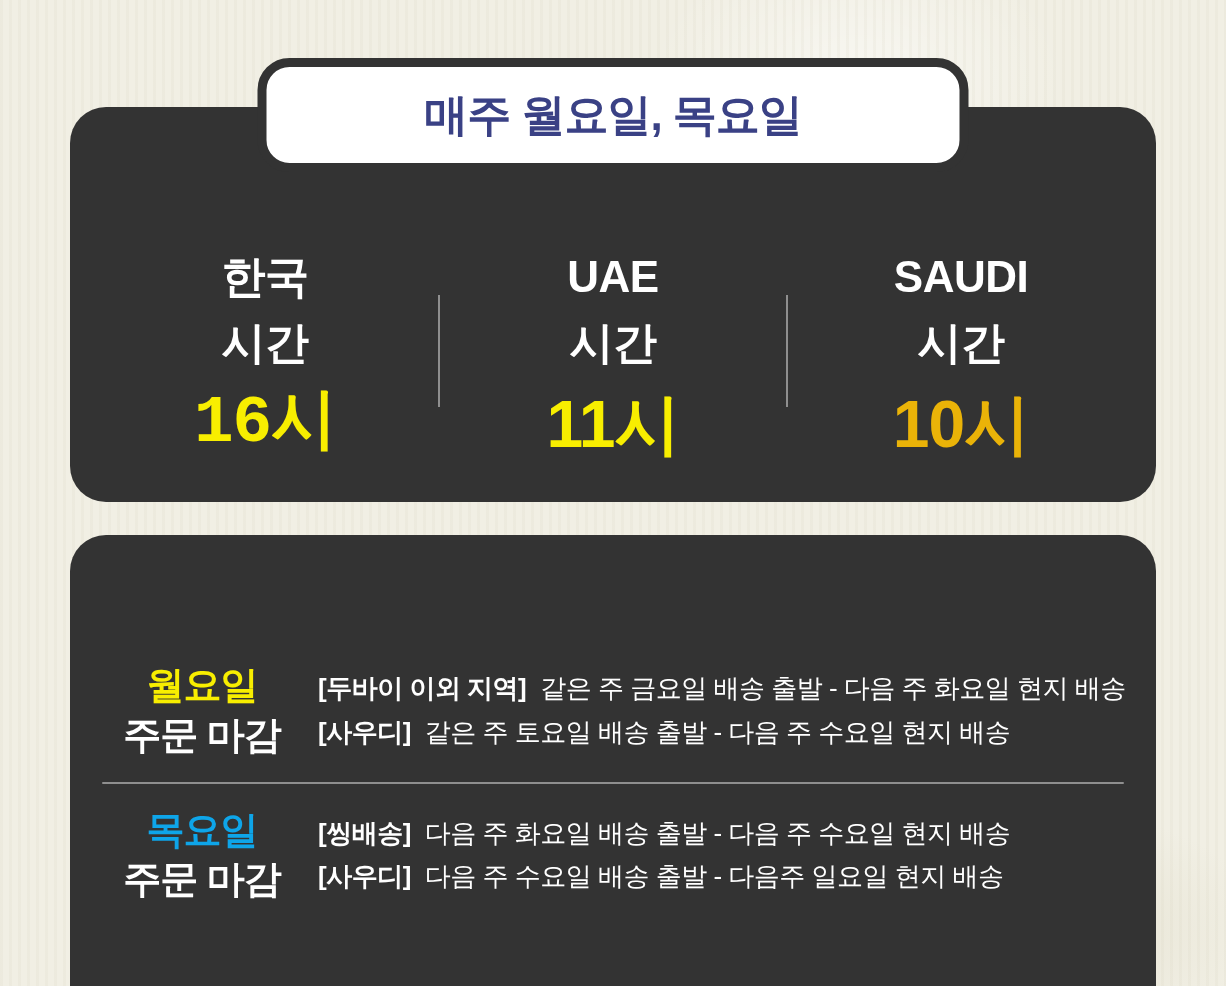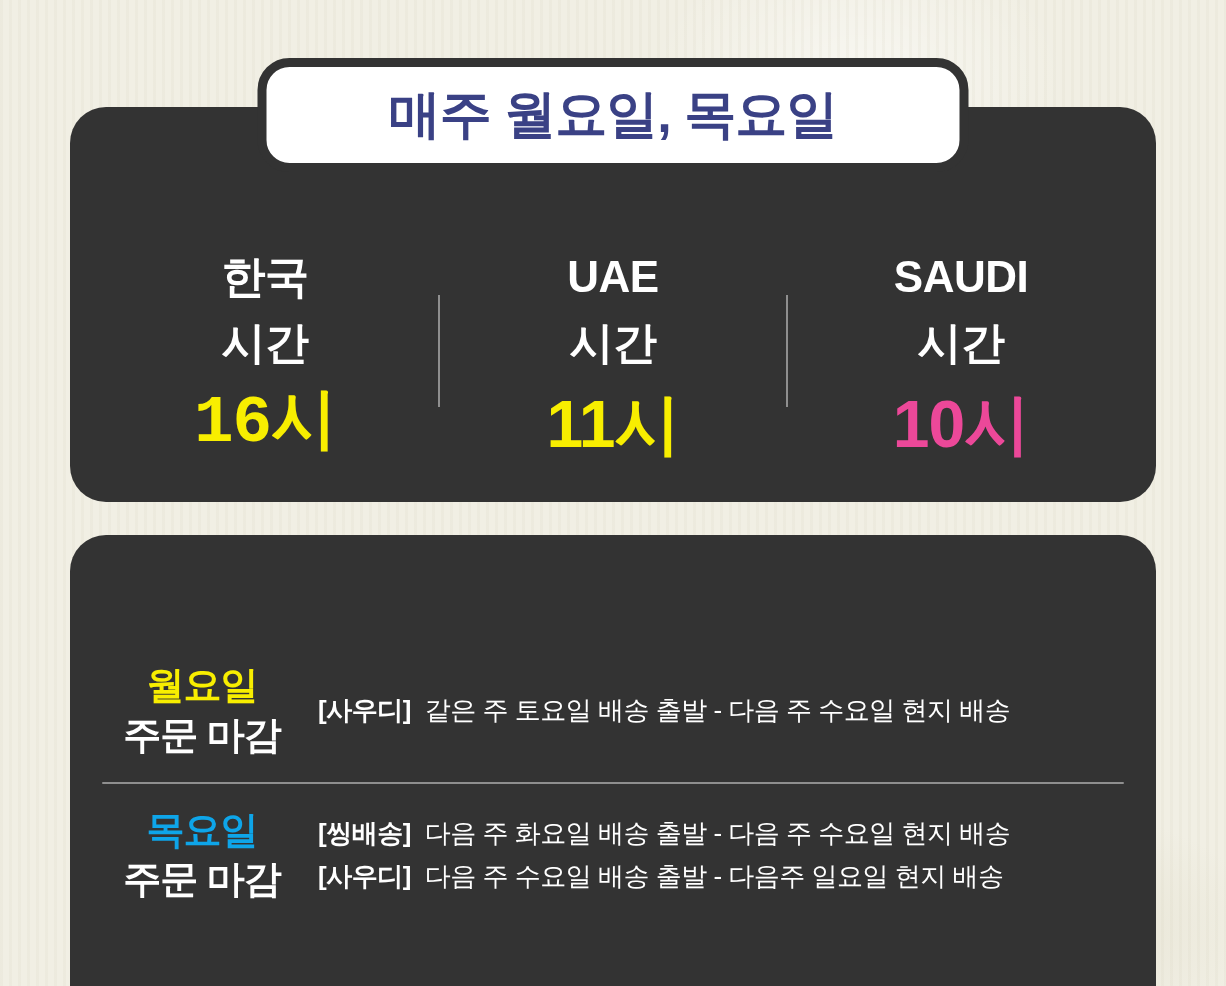--- a/index.html
+++ b/index.html
@@ -40,21 +40,21 @@
     box-sizing: border-box;
     background: #ffffff;
     border: 9px solid #333333;
     border-radius: 32px;
     display: flex;
     align-items: center;
     justify-content: center;
     z-index: 3;
   }
   .badge-title {
-    font-size: 52px;
+    font-size: 44px;
     font-weight: 800;
     letter-spacing: -1px;
   }
 
   
   .card {
     position: absolute;
     left: 70px;
     width: 1086px;
     background: #333333;
@@ -178,35 +178,38 @@
         <div class="region-label">UAE</div>
         <div class="region-label">시간</div>
         <div class="time-value" style="color: rgb(248, 238, 0);">11시</div>
       </div>
 
       <div class="v-divider"></div>
 
       <div class="time-col">
         <div class="region-label">SAUDI</div>
         <div class="region-label">시간</div>
-        <div class="time-value" style="color: #ec4899;">10시</div>
+        <div class="time-value" style="color: #eab308;">10시</div>
       </div>
 
     </div>
   </div>
 
   <div class="card schedule-card">
 
     <div class="sched-row">
       <div class="day-block">
         <div class="day-name" style="color: rgb(248, 238, 0);">월요일</div>
         <div class="day-sub">주문 마감</div>
       </div>
       <div class="sched-lines">
         <div class="sched-line">
+          <span class="line-tag">[두바이 이외 지역]</span><span class="line-text">같은 주 금요일 배송 출발 - 다음 주 화요일 현지 배송</span>
+        </div>
+        <div class="sched-line">
           <span class="line-tag">[사우디]</span><span class="line-text">같은 주 토요일 배송 출발 - 다음 주 수요일 현지 배송</span>
         </div>
       </div>
     </div>
 
     <div class="h-divider"></div>
 
     <div class="sched-row">
       <div class="day-block">
         <div class="day-name" style="color: #0ea5e9;">목요일</div>

